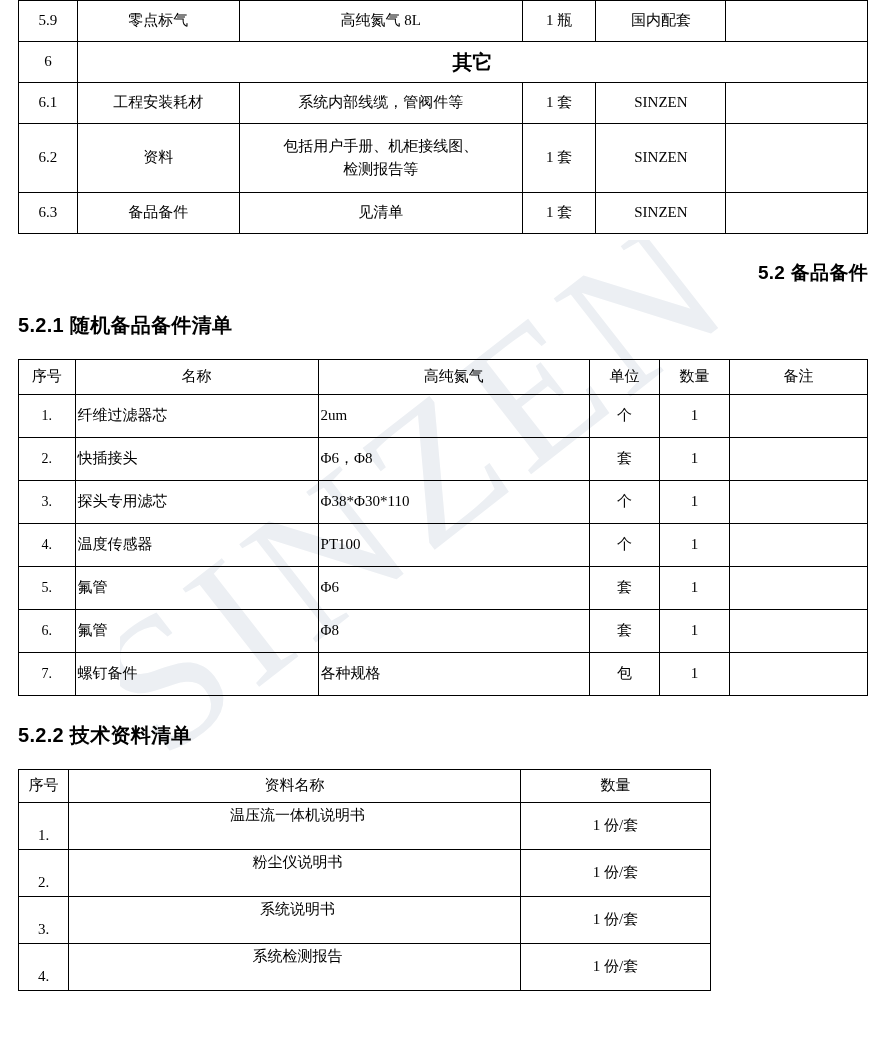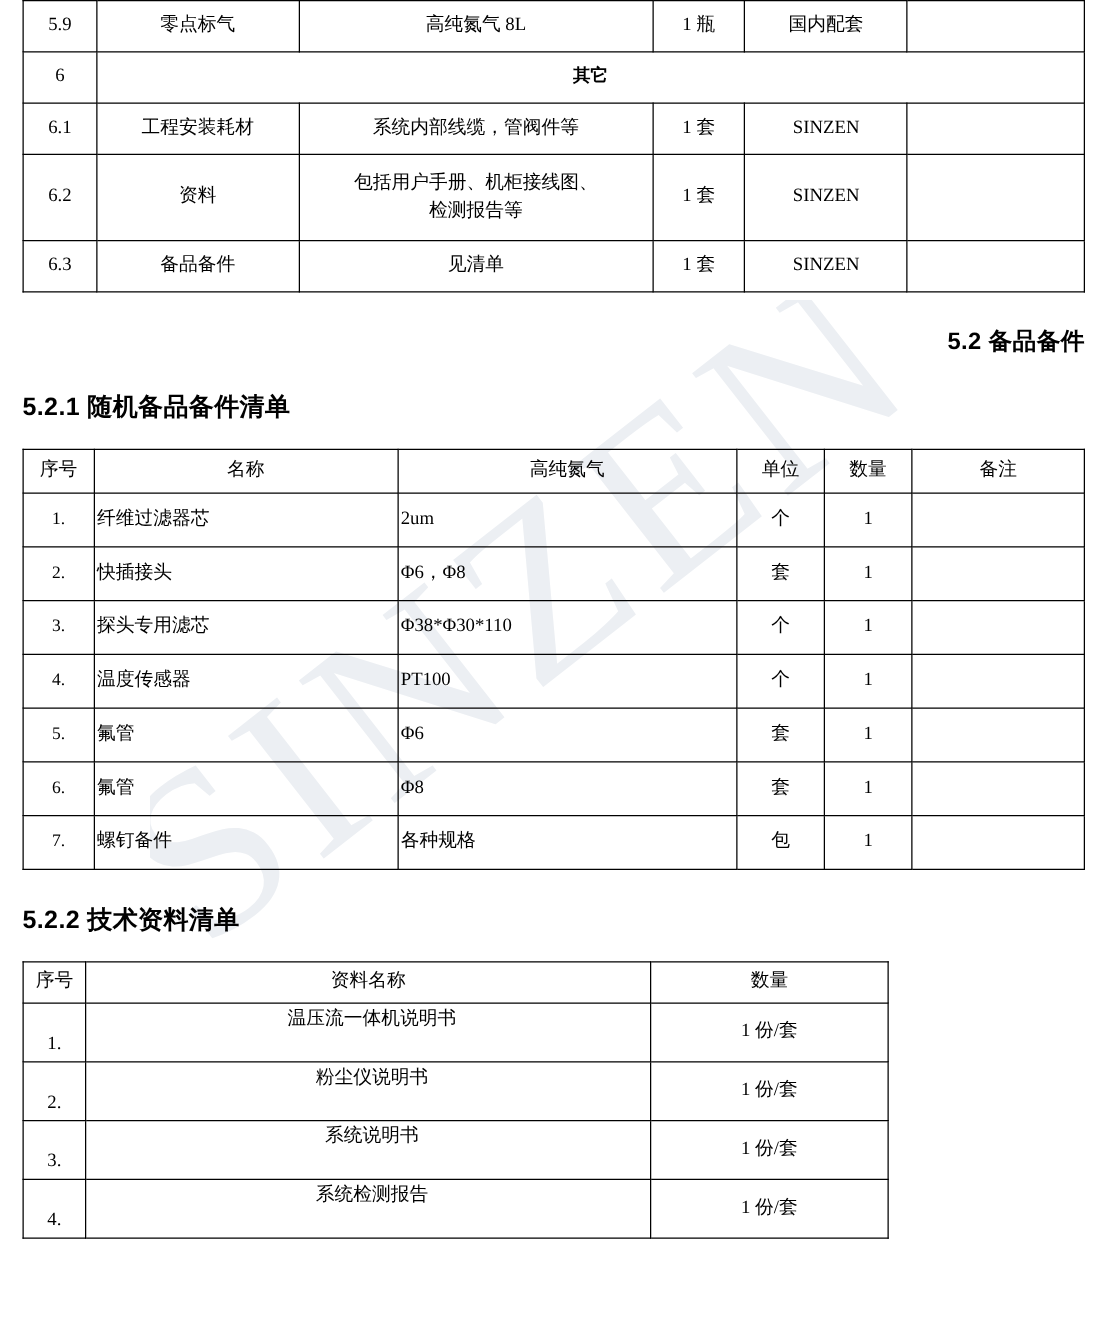--- a/index.html
+++ b/index.html
@@ -51,21 +51,21 @@
     line-height: 1.45;
     background: transparent;
   }
 
   
   .tbl-top { margin-top: 0; }
   .tbl-top td { height: 34px; }
   .tbl-top .r-tall td { height: 62px; }
   .tbl-top .merged-title {
     font-weight: bold;
-    font-size: 14px;
+    font-size: 20px;
   }
   .two-line { line-height: 1.55; }
 
   h2.sec {
     font-family: "Liberation Sans", "DejaVu Sans", sans-serif;
     font-size: 19px;
     font-weight: bold;
     margin: 26px 0 0 0;
     letter-spacing: 0.3px;
     text-align: right;

